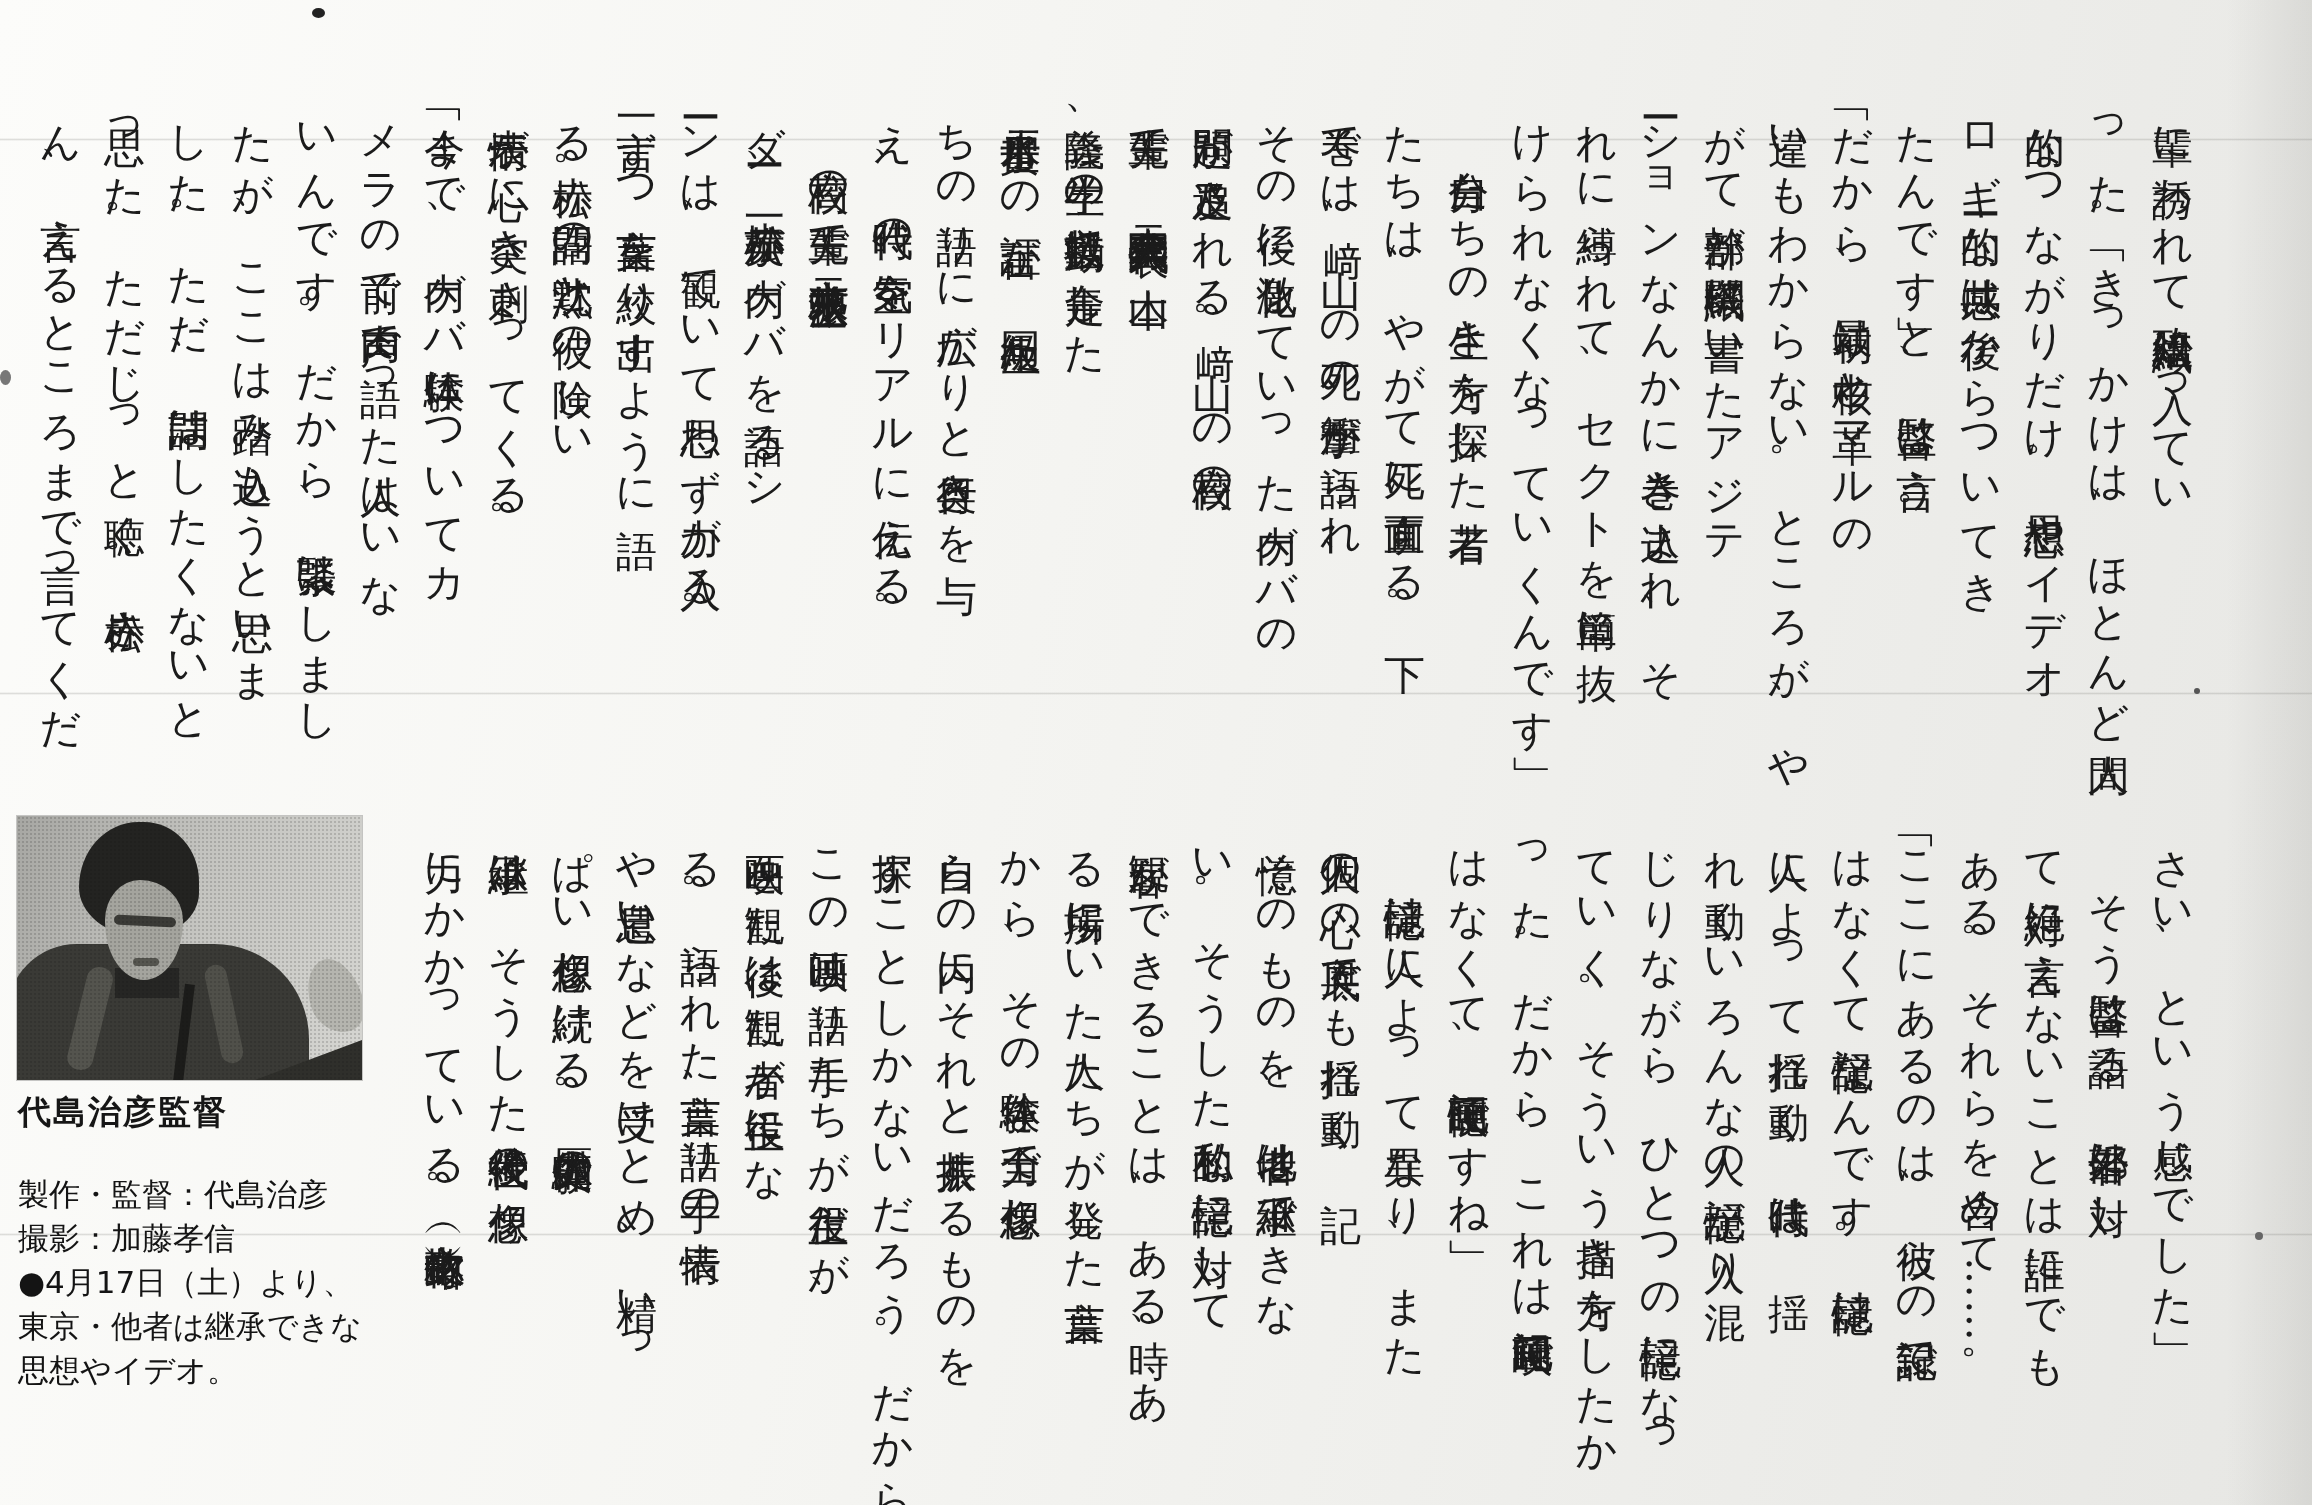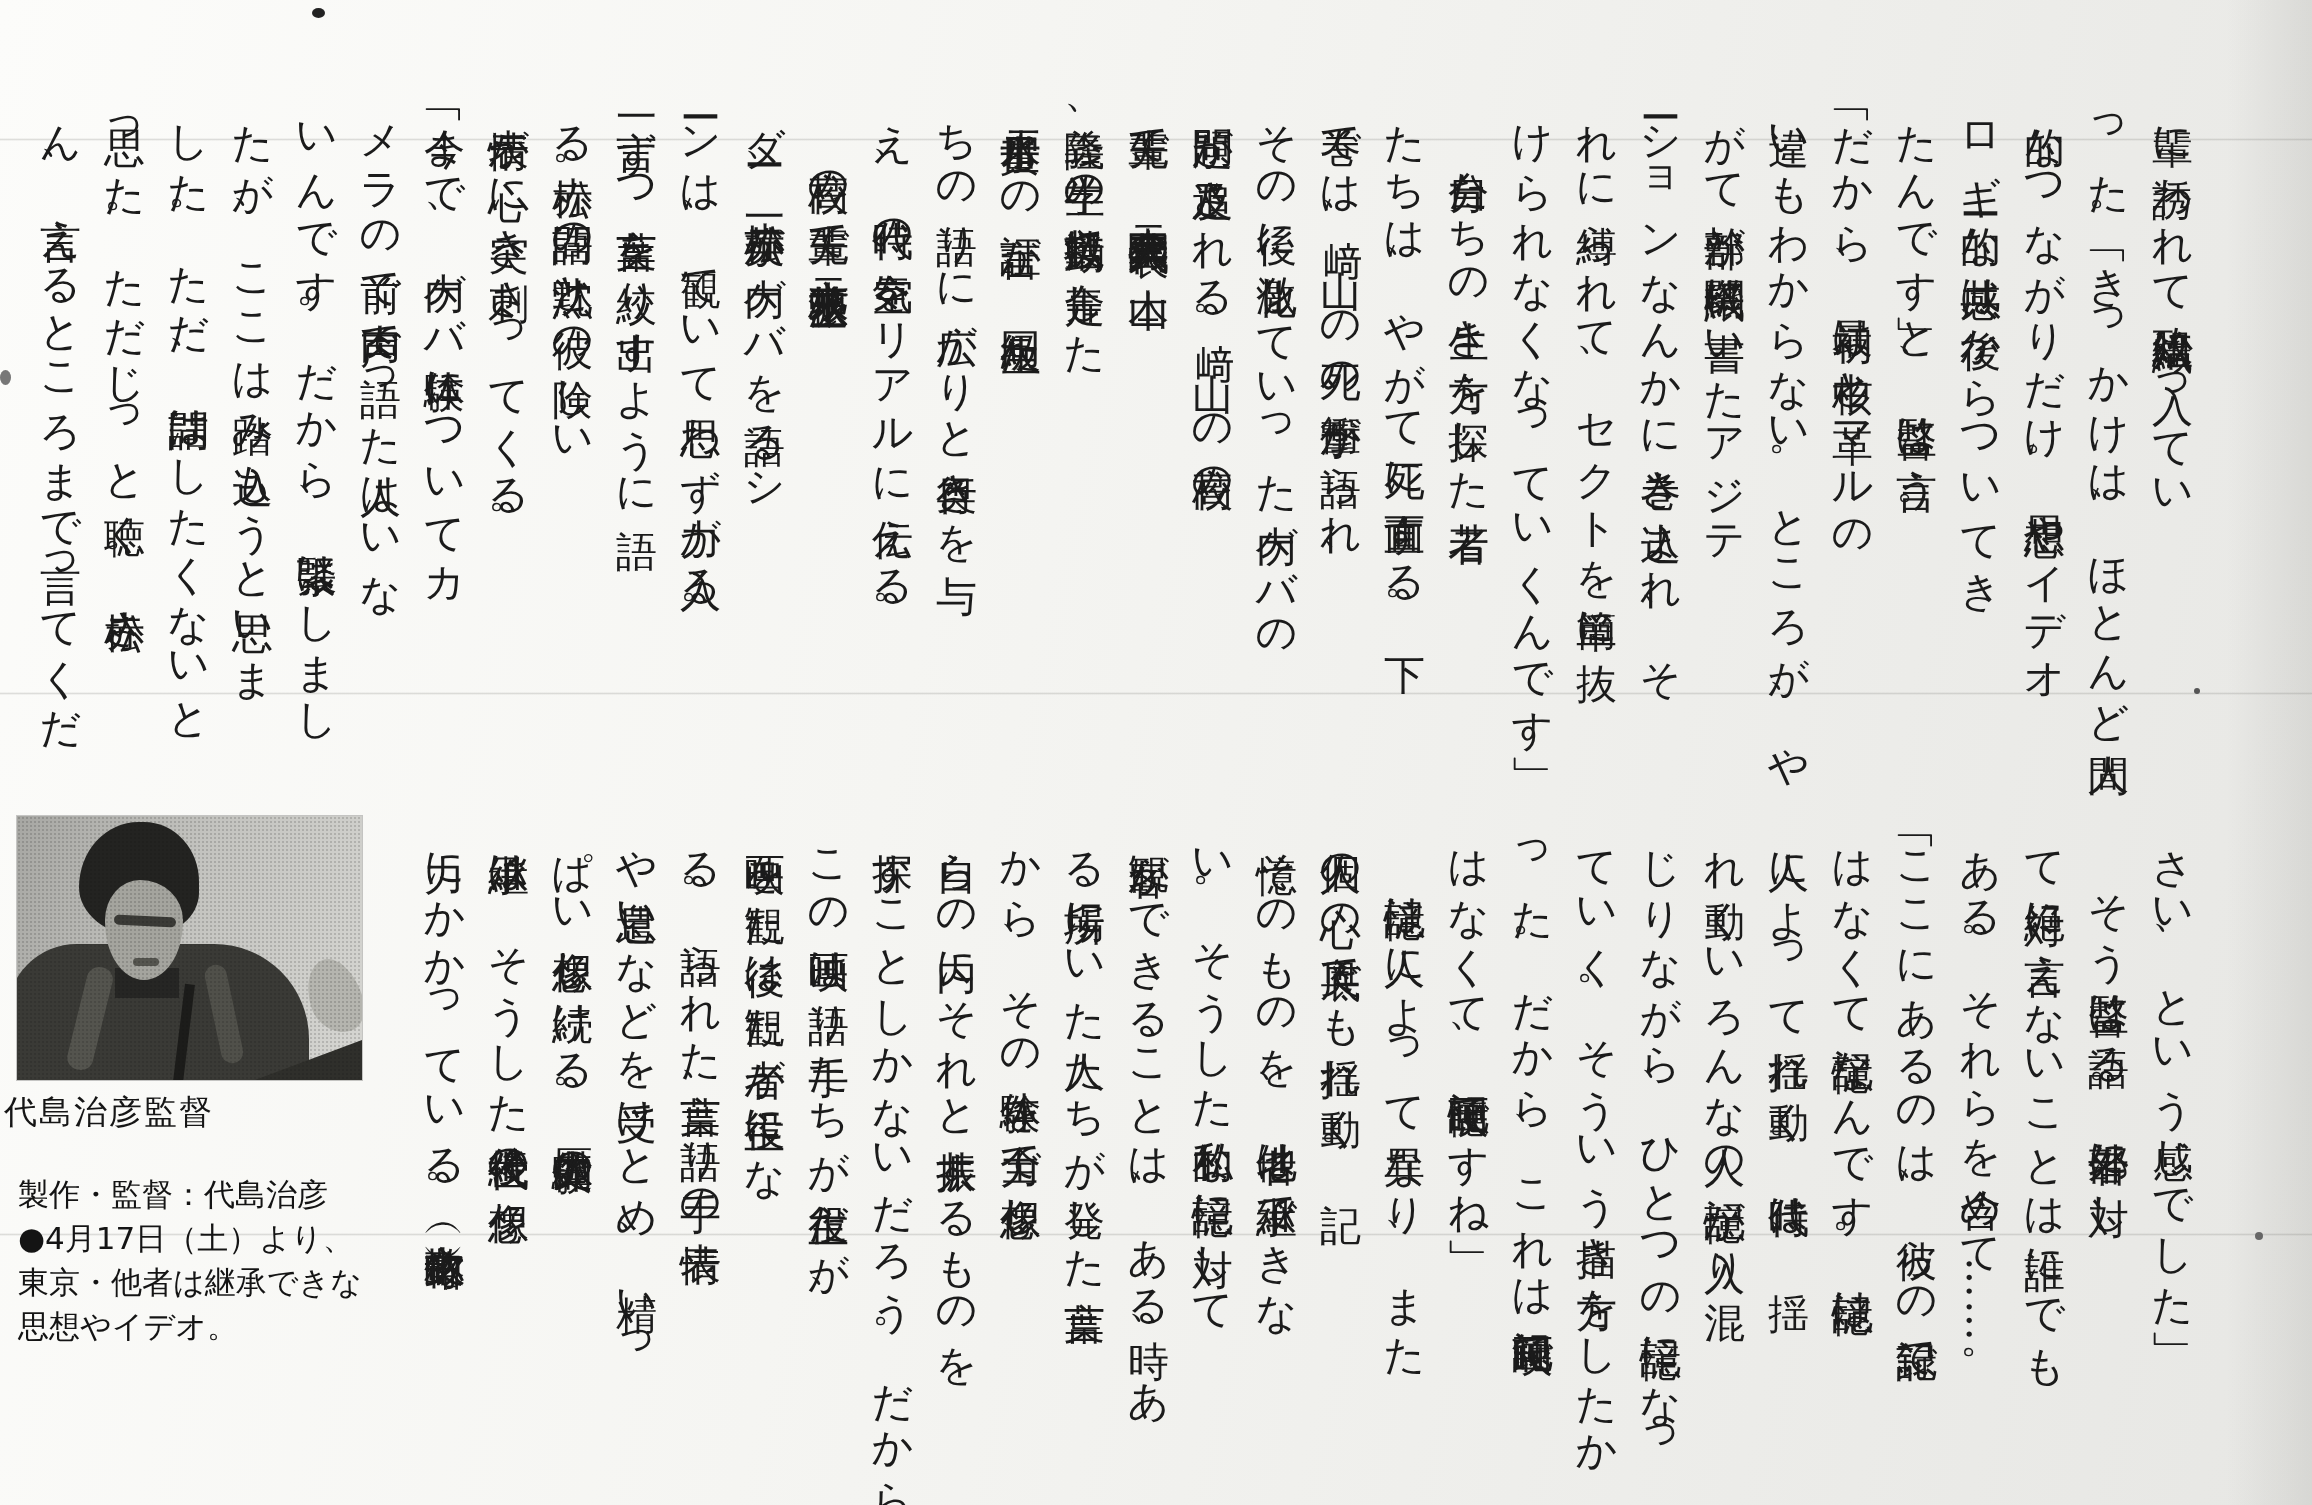--- a/index.html
+++ b/index.html
@@ -42,22 +42,22 @@
   .ph-strap { left:162px; top:168px; width:10px; height:98px; background:#1c1c1a;
     transform:rotate(7deg); }
   .ph-hand { left:292px; top:142px; width:52px; height:76px; background:#b5b5af;
     border-radius:50% 50% 40% 60% / 55% 60% 40% 45%; transform:rotate(-18deg); }
   .ph-wedge { left:238px; top:224px; width:107px; height:40px; background:#2f2f2b;
     clip-path:polygon(0 100%, 100% 0, 100% 100%); }
   .ph-halftone { left:0; top:0; width:100%; height:100%;
     background-image:radial-gradient(rgba(15,15,15,0.55) 1px, transparent 1.4px);
     background-size:4px 4px; opacity:0.28; }
   
-  .caption { position:absolute; left:4px; top:1090px; font-size:33px; color:#161616;
-    font-family:"DejaVu Sans","Liberation Sans",sans-serif; letter-spacing:2px; }
+  .caption { position:absolute; left:18px; top:1090px; font-size:33px; color:#161616;
+    font-family:"DejaVu Sans","Liberation Sans",sans-serif; letter-spacing:2px;font-weight:bold; }
   .credits { position:absolute; left:18px; top:1172px; color:#141414;
     font-family:"DejaVu Sans","Liberation Sans",sans-serif; font-size:31px; line-height:44px; }
 </style>
 </head>
 <body>
 
 <div id="canvas">
 
   <div class="right-shade"></div>
   <div class="fold" style="top:138px"></div>
@@ -208,20 +208,21 @@
     <div class="ph-wedge"></div>
     <div class="ph-halftone"></div>
   </figure>
 
   <div class="caption">代島治彦監督</div>
 
   <div class="credits">
 
       <div class="credit-line">製作・監督：代島治彦</div>
 
+      <div class="credit-line">撮影：加藤孝信</div>
 
 
       <div class="credit-line">●4月17日（土）より、</div>
 
       <div class="credit-line">東京・他者は継承できな</div>
 
       <div class="credit-line">思想やイデオ。</div>
     </div>
 
   <div class="speck" style="left:312px; top:8px;    width:13px; height:10px;"></div>

